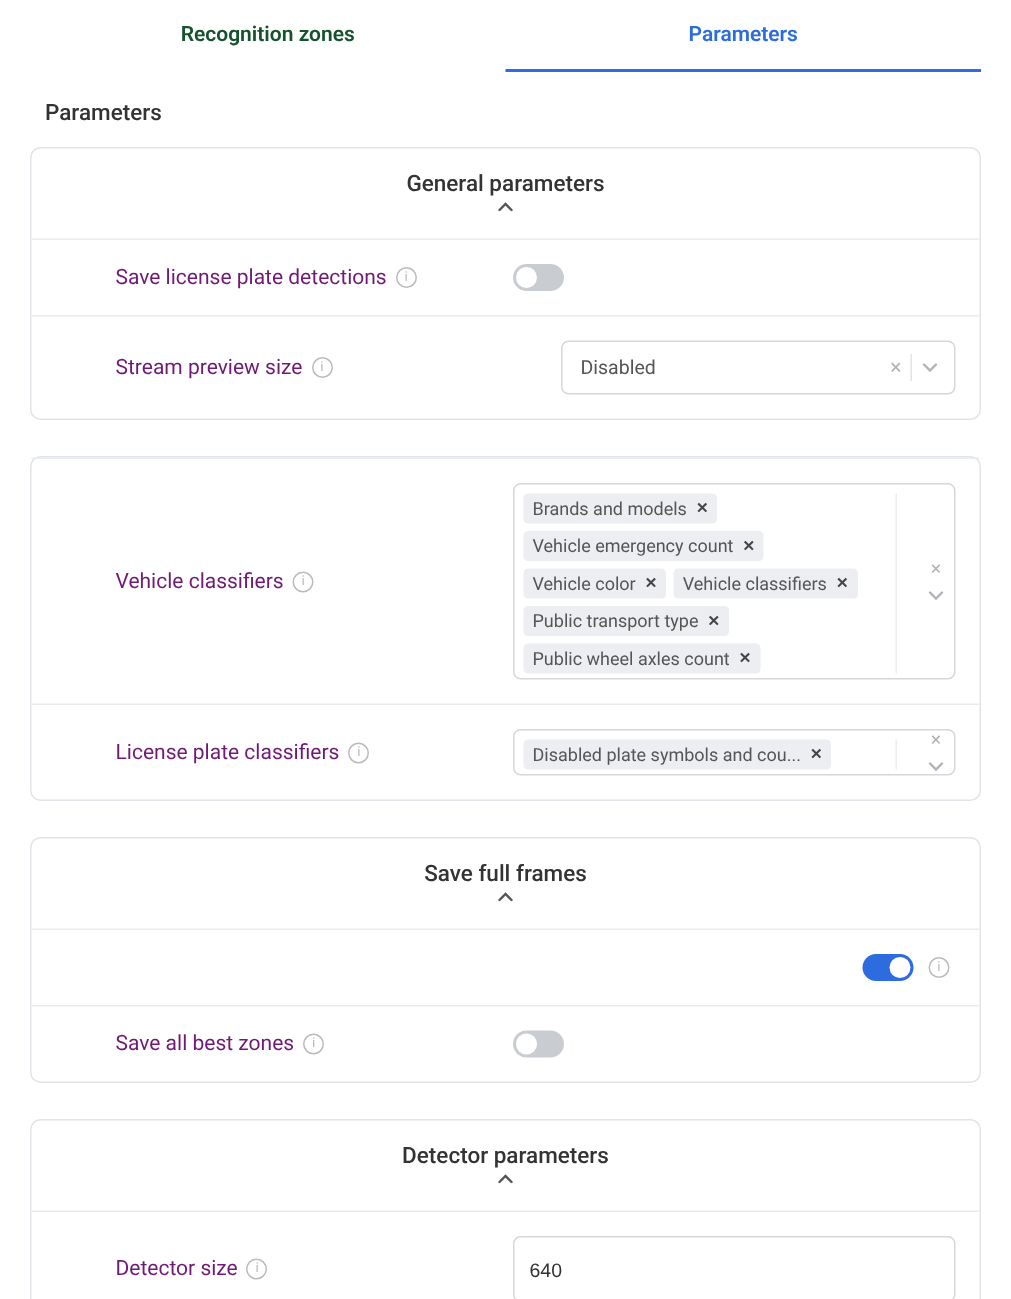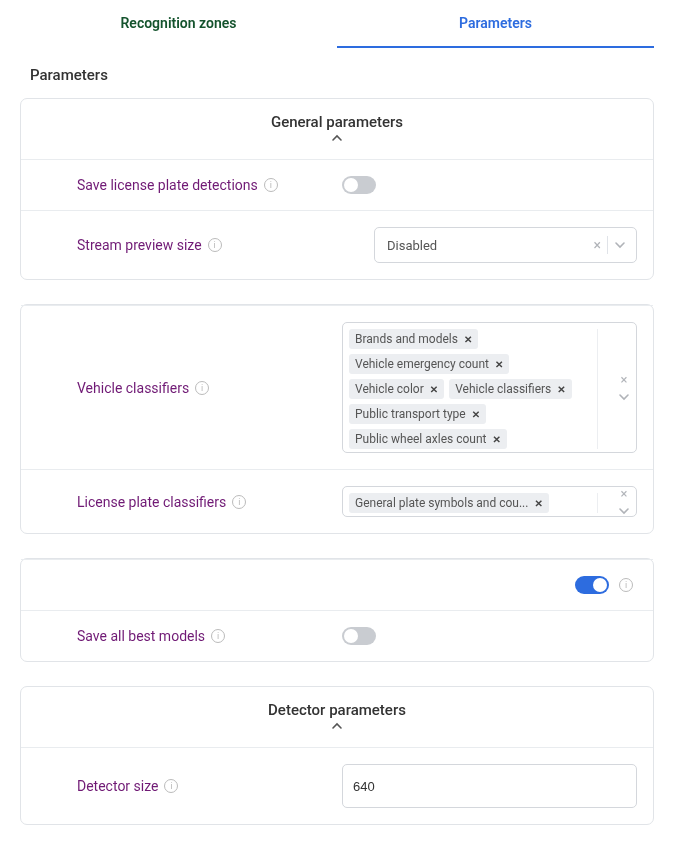--- a/index.html
+++ b/index.html
@@ -136,45 +136,53 @@
     </div>
     <div class="row">
       <div class="row-label-wrap">
         <span class="row-label">License plate classifiers</span>
         <span class="info-icon">i</span>
       </div>
       <div class="control-area">
         <div class="multiselect">
           <div class="tags-area" id="lp-tags">
               <span class="tag">
-                <span>General plate symbols and cou...</span>
+                <span>Disabled plate symbols and cou...</span>
                 <span class="tag-x">✕</span>
               </span>
             </div>
           <div class="ms-actions">
             <span class="clear-x">×</span>
             <span>
               <svg width="12" height="12" viewBox="0 0 12 12">
                   <path d="M2 4 L6 8 L10 4" stroke="currentColor" stroke-width="1.6" fill="none" stroke-linecap="round"></path>
                 </svg>
             </span>
           </div>
         </div>
       </div>
     </div>
   </div>
 
   <div class="panel">
+    <div class="panel-header">
+      <span class="panel-title">Save full frames</span>
+      <span class="chevron">
+        <svg width="12" height="12" viewBox="0 0 12 12">
+            <path d="M2 8 L6 4 L10 8" stroke="currentColor" stroke-width="1.6" fill="none" stroke-linecap="round"></path>
+          </svg>
+      </span>
+    </div>
     <div class="row row-justify-end">
       <div class="toggle on"></div>
       <span class="info-icon">i</span>
     </div>
     <div class="row">
       <div class="row-label-wrap">
-        <span class="row-label">Save all best models</span>
+        <span class="row-label">Save all best zones</span>
         <span class="info-icon">i</span>
       </div>
       <div class="control-area">
         <div class="toggle"></div>
       </div>
     </div>
   </div>
 
   <div class="panel">
     <div class="panel-header">

